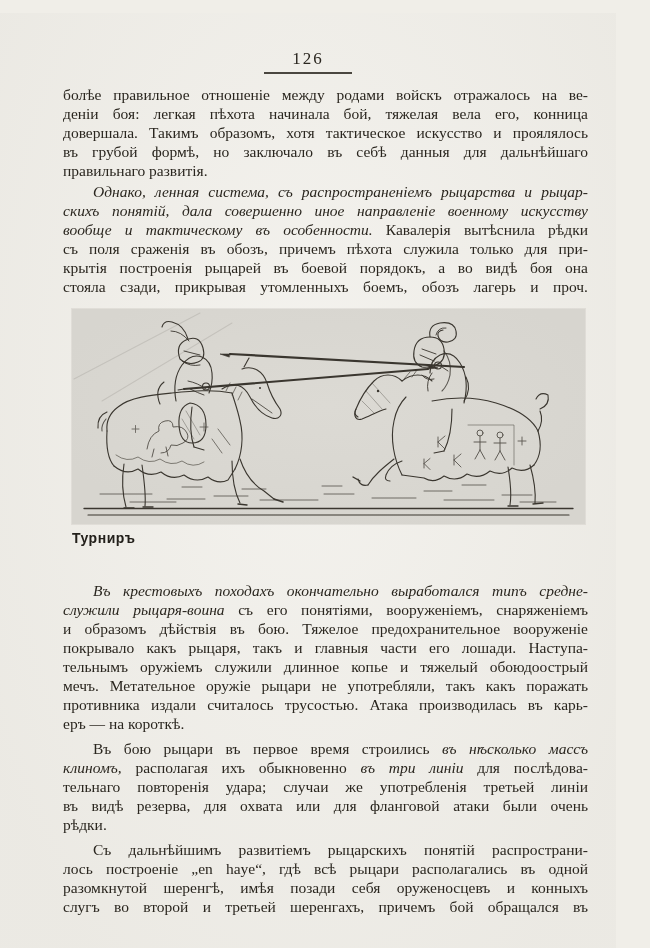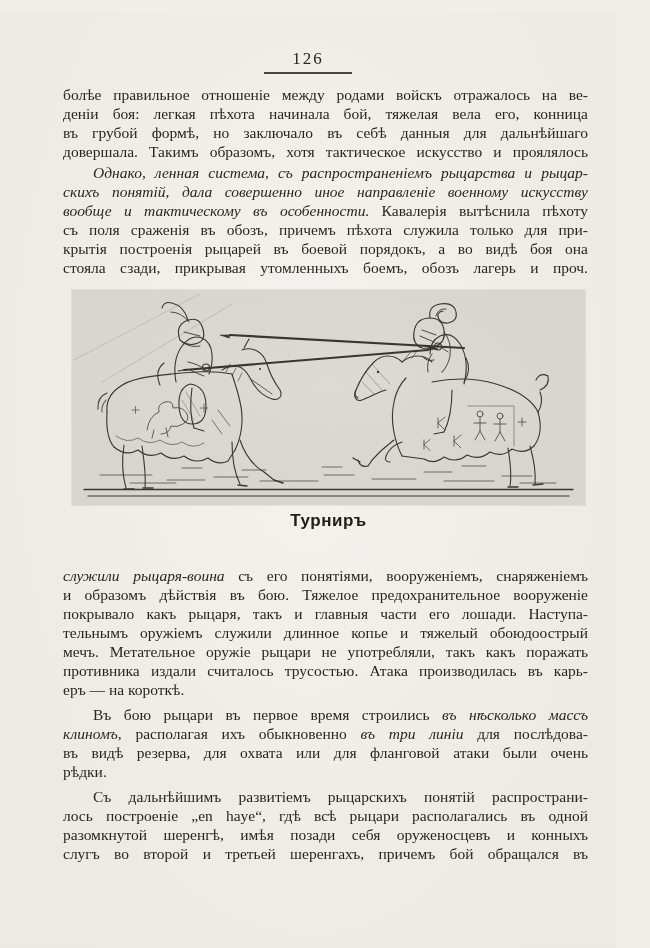--- a/index.html
+++ b/index.html
@@ -49,47 +49,47 @@
   .it{ font-style:italic; }
   .plate{
     width:513px; height:215px;
     margin:13px 0 0 72px;
     background:radial-gradient(ellipse at 50% 45%, #dcdad4, var(--plate-bg) 80%);
     box-shadow:0 0 0 1px rgba(120,115,105,0.12);
   }
   .plate svg{ display:block; width:513px; height:215px; }
   .caption{
     width:513px; margin-left:72px; margin-top:6px;
-    text-align:center;
     font-family:"Liberation Sans", sans-serif;
-    font-weight:bold; font-size:17px; letter-spacing:0.5px;
+    font-weight:bold; font-size:14px; letter-spacing:0.5px;
     color:#23201b;
   }
 </style>
 </head>
 <body>
 
 <div class="page">
 
   <div class="pagenum-wrap">
     <div class="pagenum">126</div>
     <div class="pagenum-rule"></div>
   </div>
 
   <div class="text-col" id="text-top">
       <div class="para">
         <div class="tline fill"><span>болѣе правильное отношеніе между родами войскъ отражалось на ве-</span></div>
         <div class="tline fill"><span>деніи боя: легкая пѣхота начинала бой, тяжелая вела его, конница</span></div>
+        <div class="tline fill"><span>довершала. Такимъ образомъ, хотя тактическое искусство и проялялось</span></div>
         <div class="tline fill"><span>въ грубой формѣ, но заключало въ себѣ данныя для дальнѣйшаго</span></div>
-        <div class="tline fill"><span>довершала. Такимъ образомъ, хотя тактическое искусство и проялялось</span></div>
+        <div class="tline"><span>правильнаго развитія.</span></div>
       </div>
       <div class="para">
         <div class="tline fill ind"><span class="it">Однако, ленная система, съ распространеніемъ рыцарства и рыцар-</span></div>
         <div class="tline fill"><span class="it">скихъ понятій, дала совершенно иное направленіе военному искусству</span></div>
-        <div class="tline fill"><span class="it">вообще и тактическому въ особенности.</span><span> Кавалерія вытѣснила пѣхоту</span></div>
+        <div class="tline fill"><span class="it">вообще и тактическому въ особенности.</span><span> Кавалерія вытѣснила рѣдки</span></div>
         <div class="tline fill"><span>съ поля сраженія въ обозъ, причемъ пѣхота служила только для при-</span></div>
         <div class="tline fill"><span>крытія построенія рыцарей въ боевой порядокъ, а во видѣ боя она</span></div>
         <div class="tline fill"><span>стояла сзади, прикрывая утомленныхъ боемъ, обозъ лагерь и проч.</span></div>
       </div>
     </div>
 
   <div class="plate">
     <svg viewBox="0 0 513 215" fill="none" stroke="#3a362f" stroke-width="1.1" stroke-linecap="round" stroke-linejoin="round">
 
       <g opacity="0.12">
@@ -266,31 +266,33 @@
           <path d="M370 58 l6 4" stroke-width="0.9"></path>
         </g>
       </g>
     </svg>
   </div>
 
   <div class="caption">Турниръ</div>
 
   <div class="text-col" id="text-bottom">
       <div class="para">
+        <div class="tline fill ind"><span class="it">Въ крестовыхъ походахъ окончательно выработался типъ средне-</span></div>
         <div class="tline fill"><span class="it">служили рыцаря-воина</span><span> съ его понятіями, вооруженіемъ, снаряженіемъ</span></div>
         <div class="tline fill"><span>и образомъ дѣйствія въ бою. Тяжелое предохранительное вооруженіе</span></div>
         <div class="tline fill"><span>покрывало какъ рыцаря, такъ и главныя части его лошади. Наступа-</span></div>
         <div class="tline fill"><span>тельнымъ оружіемъ служили длинное копье и тяжелый обоюдоострый</span></div>
         <div class="tline fill"><span>мечъ. Метательное оружіе рыцари не употребляли, такъ какъ поражать</span></div>
         <div class="tline fill"><span>противника издали считалось трусостью. Атака производилась въ карь-</span></div>
         <div class="tline"><span>еръ — на короткѣ.</span></div>
       </div>
       <div class="para">
         <div class="tline fill ind"><span>Въ бою рыцари въ первое время строились </span><span class="it">въ нѣсколько массъ</span></div>
         <div class="tline fill"><span class="it">клиномъ,</span><span> располагая ихъ обыкновенно </span><span class="it">въ три линіи</span><span> для послѣдова-</span></div>
+        <div class="tline fill"><span>тельнаго повторенія удара; случаи же употребленія третьей линіи</span></div>
         <div class="tline fill"><span>въ видѣ резерва, для охвата или для фланговой атаки были очень</span></div>
         <div class="tline"><span>рѣдки.</span></div>
       </div>
       <div class="para">
         <div class="tline fill ind"><span>Съ дальнѣйшимъ развитіемъ рыцарскихъ понятій распространи-</span></div>
         <div class="tline fill"><span>лось построеніе „en haye“, гдѣ всѣ рыцари располагались въ одной</span></div>
         <div class="tline fill"><span>разомкнутой шеренгѣ, имѣя позади себя оруженосцевъ и конныхъ</span></div>
         <div class="tline fill"><span>слугъ во второй и третьей шеренгахъ, причемъ бой обращался въ</span></div>
       </div>
     </div>

